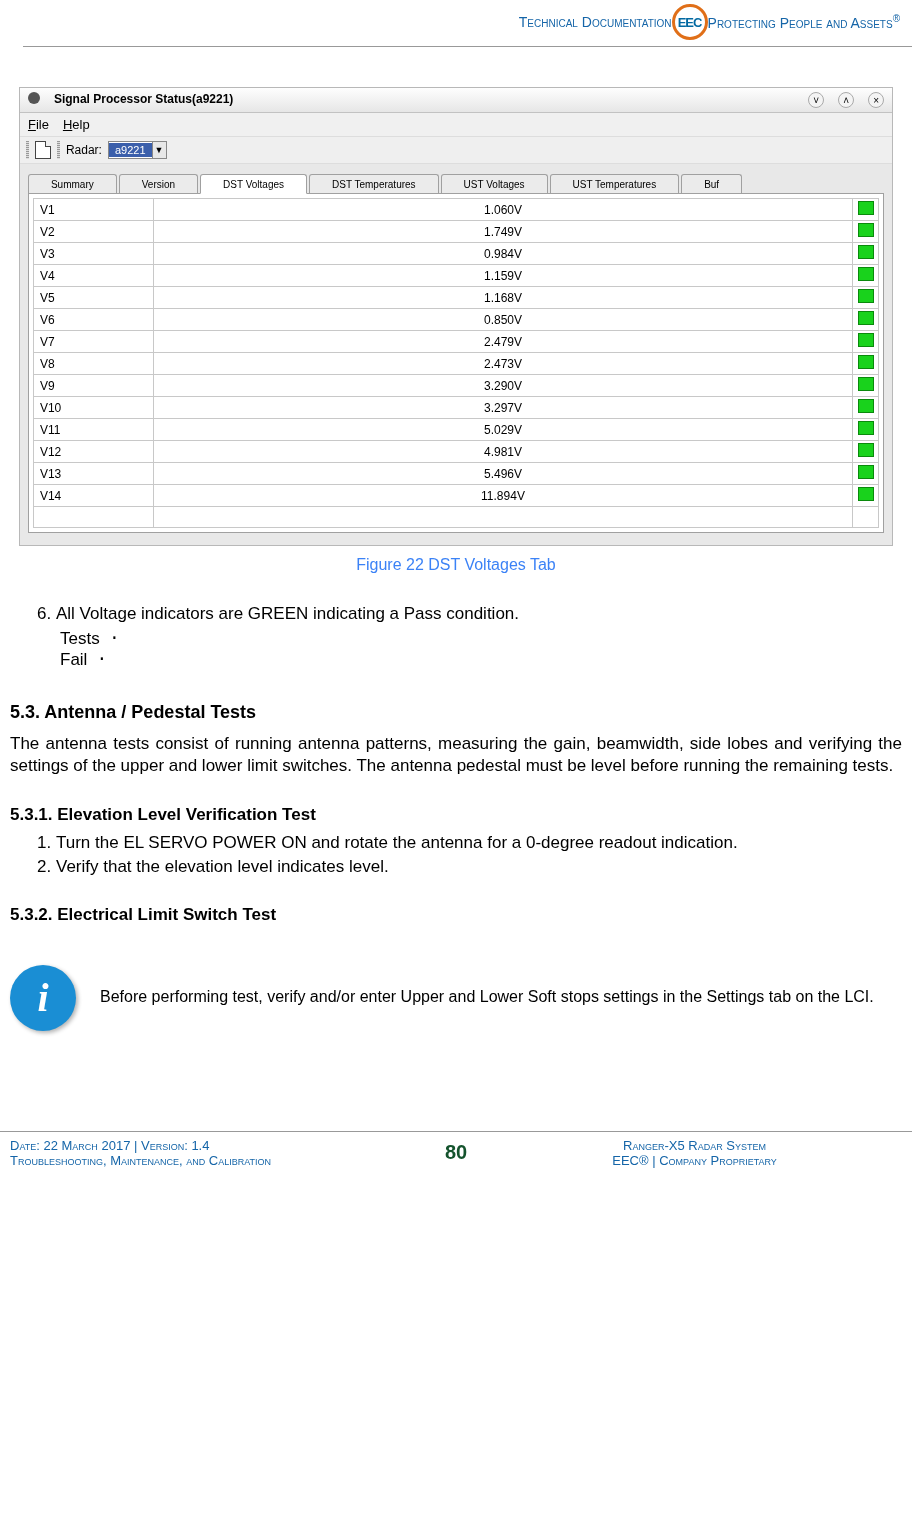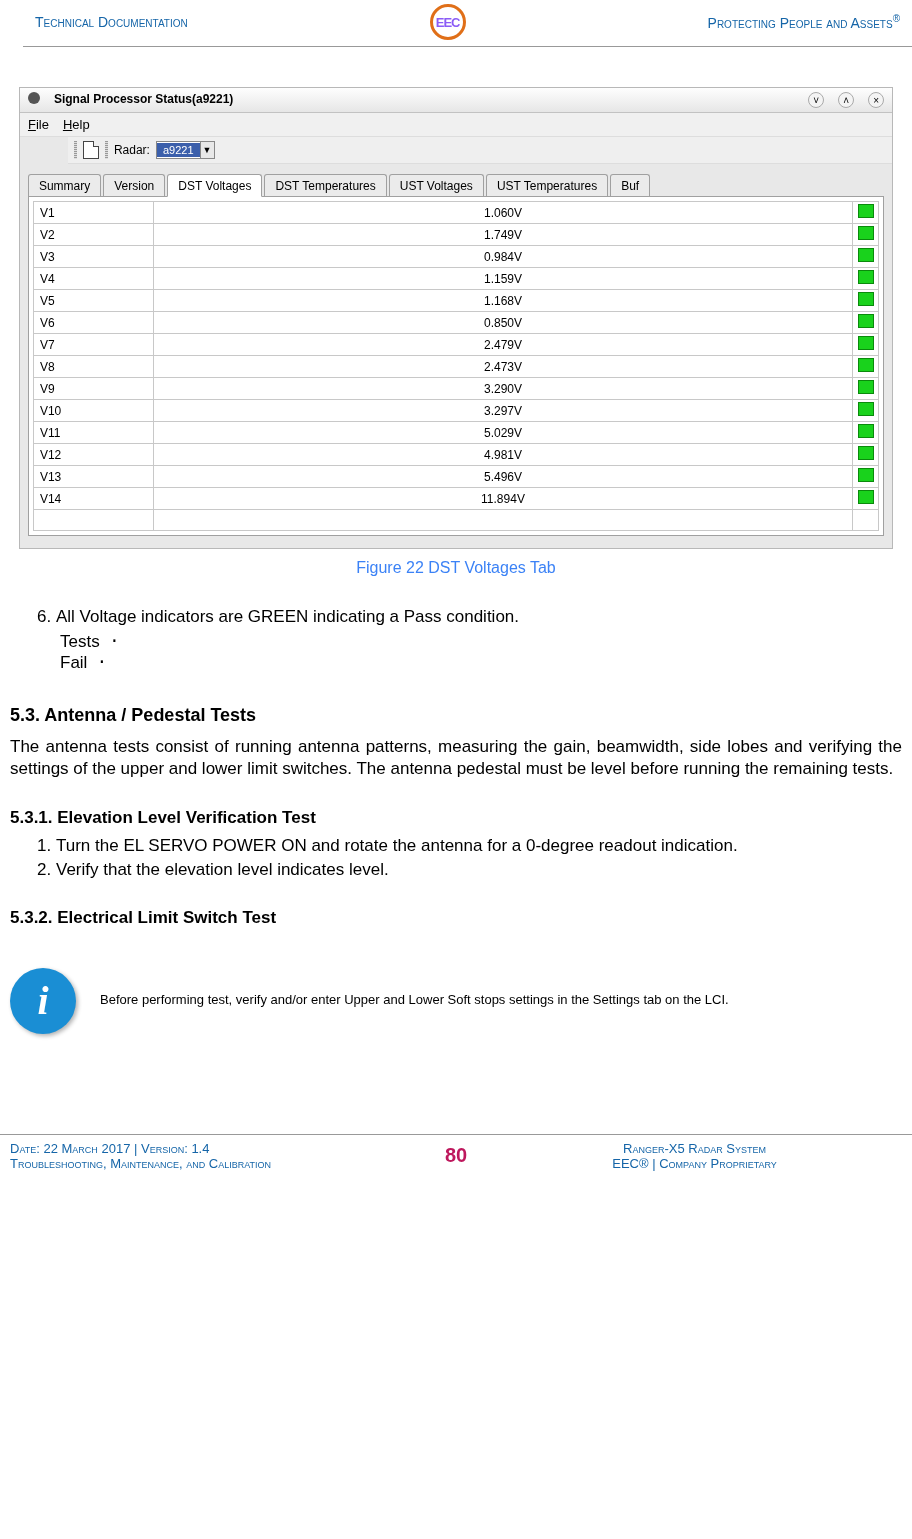--- a/index.html
+++ b/index.html
@@ -6,38 +6,38 @@
   body {
     font-family: Arial, Helvetica, sans-serif;
     color: #000;
     background: #fff;
     width: 912px;
     margin: 0 auto;
   }
   .page-header {
     display: flex;
     align-items: center;
-    justify-content: space-between;
+    justify-content: flex-end;
     padding: 4px 12px 6px;
     border-bottom: 1px solid #999;
     font-variant: small-caps;
     color: #1565A8;
     font-size: 14px;
     margin-left: 23px;
   }
   .page-header .logo-wrap { text-align: center; }
   .logo-circle {
     width: 36px; height: 36px;
     border: 3px solid #E06F18;
     border-radius: 50%;
     display: inline-flex;
     align-items: center;
     justify-content: center;
     font-weight: bold;
-    color: #8b5cf6;
+    color: #0369a1;
     font-size: 13px;
     letter-spacing: -1px;
   }
   .page-header sup { font-size: 10px; }
   .content { padding: 40px 10px 20px; }
 
   
   .window {
     border: 1px solid #b8b8b8;
     background: #e8e8e8;
@@ -66,21 +66,21 @@
   }
   .menu-bar {
     display: flex; gap: 14px; padding: 4px 8px;
     font-size: 13px; background: #f0f0f0;
     border-bottom: 1px solid #ddd;
   }
   .menu-bar span u { text-decoration: underline; }
   .toolbar {
     display: flex; align-items: center; gap: 6px;
     padding: 4px 6px; background: #efefef;
-    border-bottom: 1px solid #ddd; font-size: 12px; margin-left: 48px;
+    border-bottom: 1px solid #ddd; font-size: 12px;
   }
   .toolbar .divider {
     width: 3px; height: 18px;
     background: repeating-linear-gradient(#999,#999 1px,#ddd 1px,#ddd 2px);
   }
   .toolbar .new-icon {
     width: 16px; height: 18px; border: 1px solid #444;
     background: #fff; position: relative;
   }
   .toolbar .new-icon::after {
@@ -98,22 +98,22 @@
   .radar-select .arrow {
     width: 14px; height: 16px; border-left: 1px solid #888;
     background: #e8e8e8; text-align: center; font-size: 9px; line-height: 16px;
   }
   .tab-strip {
     display: flex; align-items: flex-end; gap: 2px;
     padding: 10px 8px 0; background: #e8e8e8;
   }
   .tab {
     border: 1px solid #a0a0a0; border-bottom: none;
-    background: #ebebeb; padding: 4px 10px 3px;
-    font-size: 12px; border-radius: 3px 3px 0 0;
+    background: #ebebeb; padding: 4px 22px 3px;
+    font-size: 10px; border-radius: 3px 3px 0 0;
     cursor: pointer;
   }
   .tab.active { background: #fff; font-weight: normal; border-bottom: 1px solid #fff; margin-bottom: -1px; }
   .tab-body {
     background: #fff; border: 1px solid #a0a0a0;
     margin: 0 8px 12px; padding: 4px;
   }
   table.voltages {
     width: 100%; border-collapse: collapse; font-size: 12px;
   }
@@ -145,33 +145,33 @@
   }
   .info-icon {
     width: 66px; height: 66px; border-radius: 50%;
     background: #1a8ed4; color: #fff;
     display: flex; align-items: center; justify-content: center;
     font-family: Georgia, serif; font-style: italic;
     font-size: 40px; font-weight: bold;
     box-shadow: 2px 2px 4px rgba(0,0,0,.3);
     flex: 0 0 66px;
   }
-  .info-text { font-size: 13px; line-height: 1.3; }
+  .info-text { font-size: 16px; line-height: 1.3; }
 
   .page-footer {
     border-top: 1px solid #999;
     display: flex; align-items: center;
     padding: 6px 10px 20px;
     color: #1565A8; font-variant: small-caps;
     font-size: 13px;
     margin-top: 40px;
   }
   .page-footer .left, .page-footer .right { flex: 1; }
   .page-footer .right { text-align: center; }
-  .page-footer .center { font-weight: bold; font-size: 20px; color: #be185d; padding: 0 20px; }
+  .page-footer .center { font-weight: bold; font-size: 20px; color: #14532d; padding: 0 20px; }
 </style>
 </head>
 <body>
 
 <div class="page-header">
   <span>Technical Documentation</span>
   <span class="logo-wrap">
     <span class="logo-circle">
       <span>EEC</span>
     </span>

